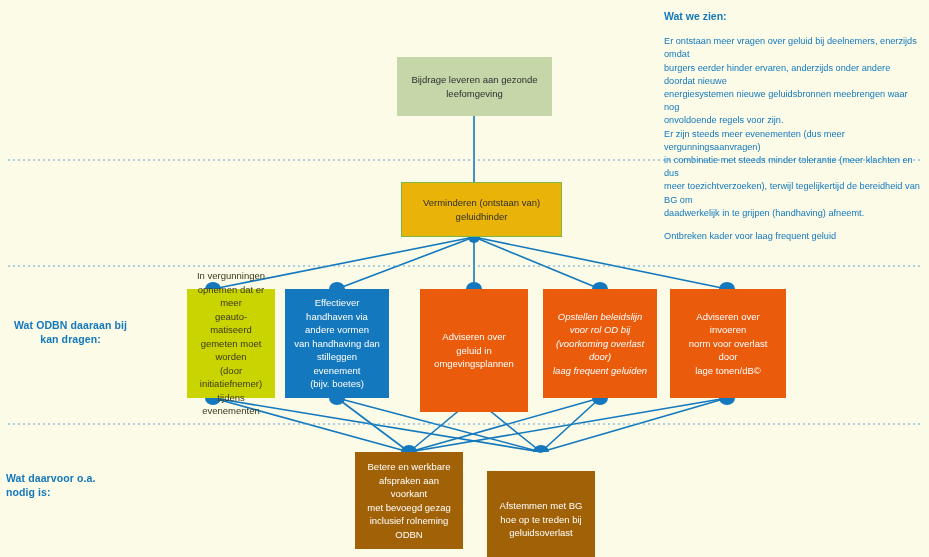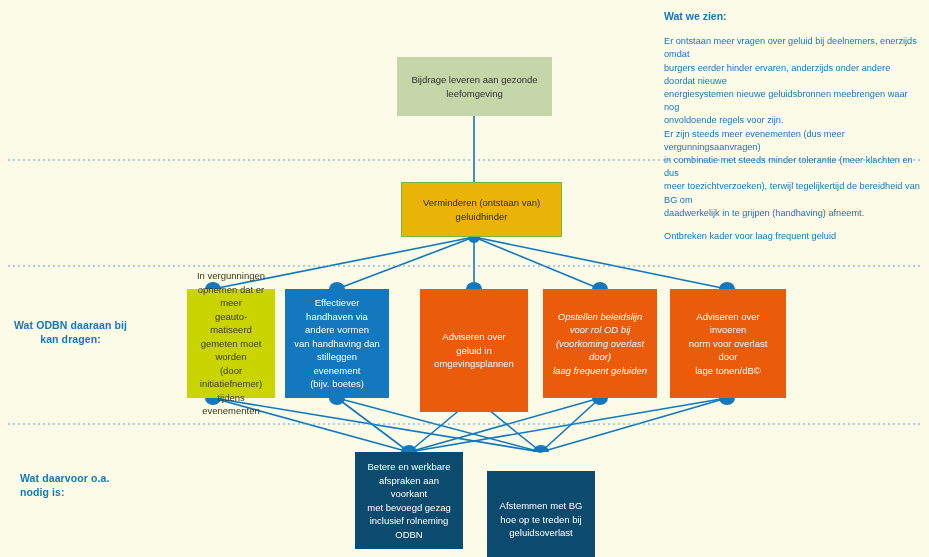--- a/index.html
+++ b/index.html
@@ -36,21 +36,21 @@
     padding: 6px 8px;
     font-size: 9.5px;
     line-height: 13.5px;
     white-space: pre-line;
   }
   .node.goal     { background: #c5d6a8; color: #2f2f2f; }
   .node.outcome  { background: #eab308; color: #2f2f2f; border: 1.3px solid #7ab648; margin-left: 7px; }
   .node.lime     { background: #cad400; color: #3a3a1a; }
   .node.blue     { background: #1378bd; color: #ffffff; }
   .node.orange   { background: #ea5b0c; color: #ffffff; }
-  .node.green    { background: #0c4a6e; color: #ffffff; }
+  .node.green    { background: #a16207; color: #ffffff; }
 
   .sidenote {
     position: absolute;
     color: #1378bd;
     font-size: 9.2px;
     line-height: 13.2px;
   }
   .sidenote .sn-title { font-weight: bold; font-size: 10.5px; display: block; margin-bottom: 12px; }
   .sidenote .sn-body  { display: block; white-space: pre-line; }
   .sidenote .sn-extra { display: block; white-space: pre-line; margin-top: 10px; }
@@ -102,21 +102,21 @@
     </g>
     <g stroke="#5aa0d8" stroke-width="1" stroke-dasharray="2 3" fill="none">
       <line x1="8" y1="160" x2="921" y2="160"></line>
       <line x1="8" y1="266" x2="921" y2="266"></line>
       <line x1="8" y1="424" x2="921" y2="424"></line>
     </g>
   </svg>
 
   <div class="band-label" style="left:14px; top:318px;text-align:center;">Wat ODBN daaraan bij
 kan dragen:</div>
-  <div class="band-label" style="left:20px; top:471px;">Wat daarvoor o.a.
+  <div class="band-label" style="left:6px; top:471px;">Wat daarvoor o.a.
 nodig is:</div>
 
   <div class="sidenote" style="left:664px; top:10px; width:258px;">
     <span class="sn-title">Wat we zien:</span>
     <span class="sn-body">Er ontstaan meer vragen over geluid bij deelnemers, enerzijds omdat
 burgers eerder hinder ervaren, anderzijds onder andere doordat nieuwe
 energiesystemen nieuwe geluidsbronnen meebrengen waar nog
 onvoldoende regels voor zijn.
 Er zijn steeds meer evenementen (dus meer vergunningsaanvragen)
 in combinatie met steeds minder tolerantie (meer klachten en dus

